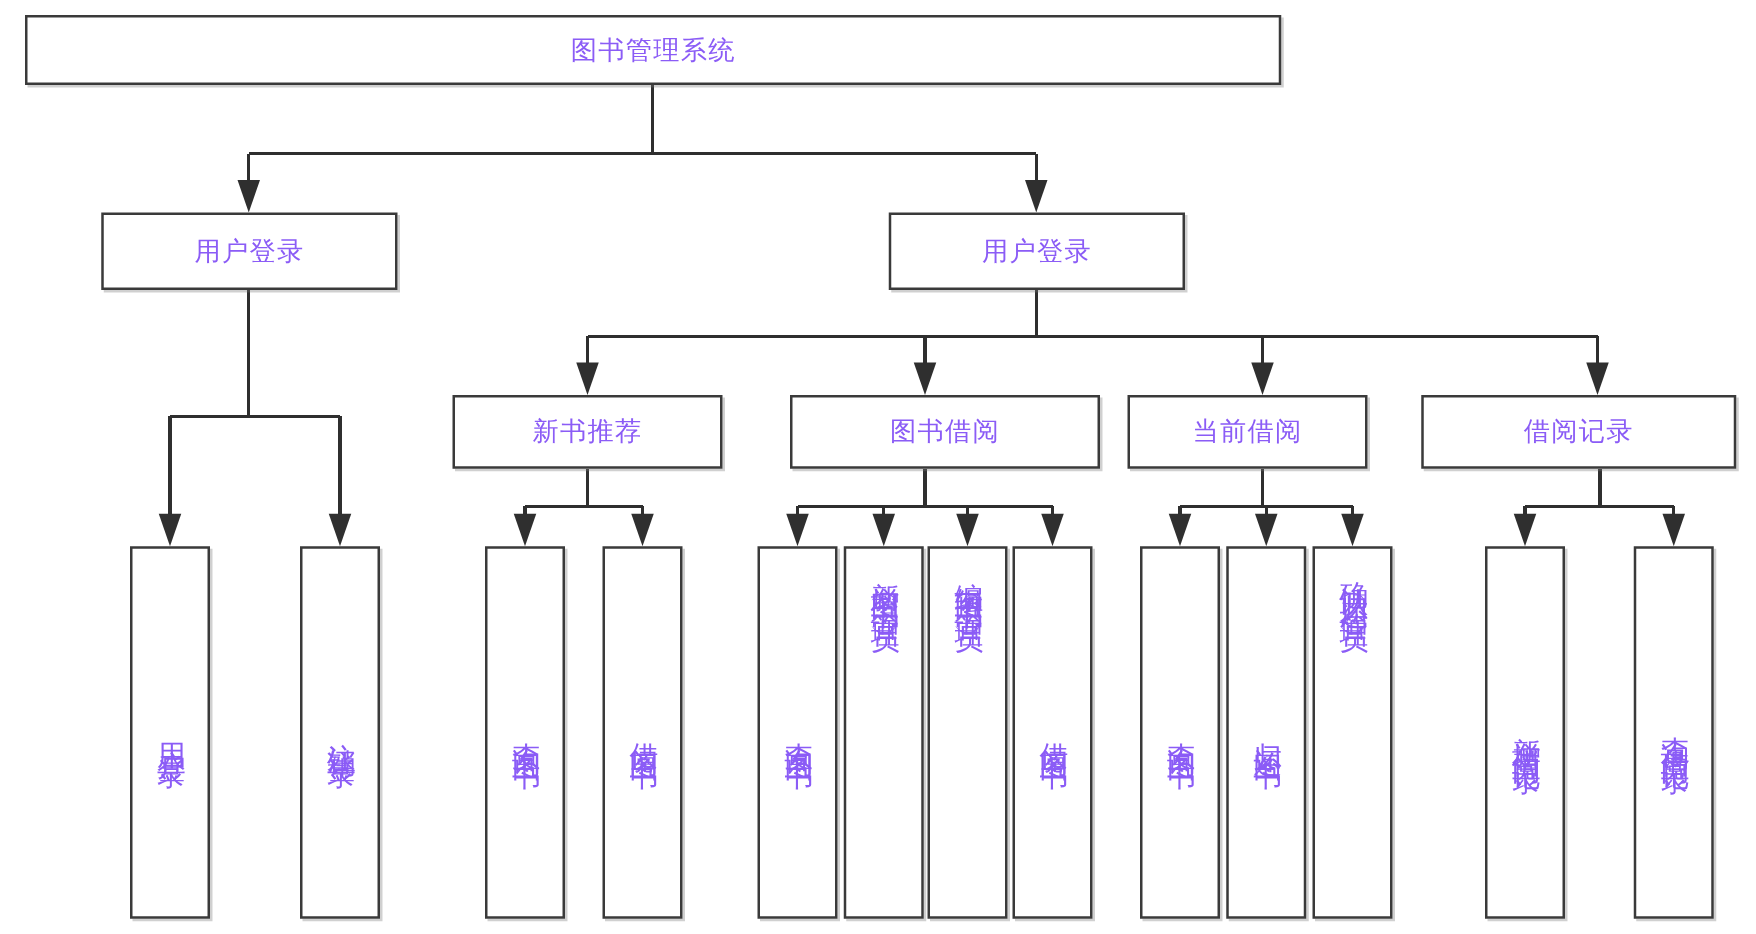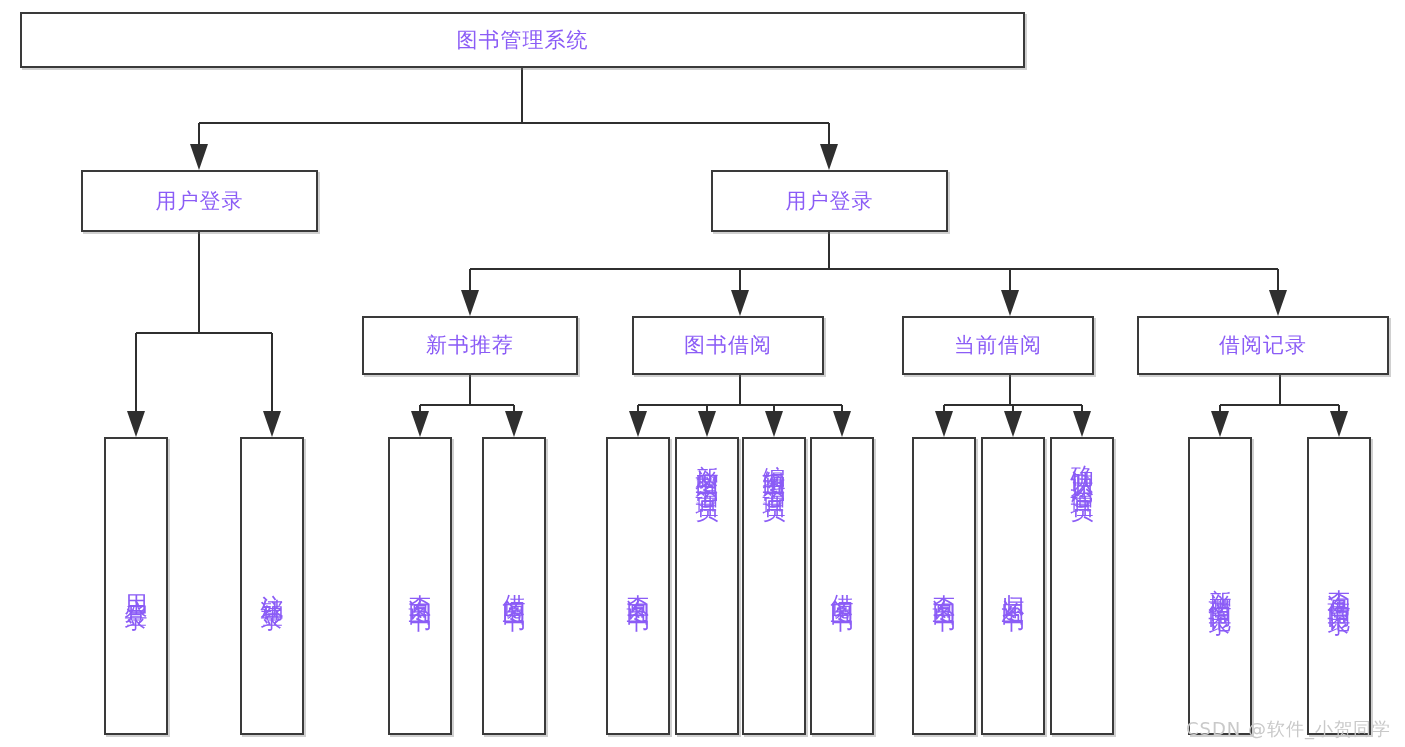--- a/index.html
+++ b/index.html
@@ -145,21 +145,21 @@
       </div>
       <div class="node-box" style="left: 81px; top: 170px; width: 237px; height: 62px;">
         <span class="node-label">用户登录</span>
       </div>
       <div class="node-box" style="left: 711px; top: 170px; width: 237px; height: 62px;">
         <span class="node-label">用户登录</span>
       </div>
       <div class="node-box" style="left: 362px; top: 316px; width: 216px; height: 59px;">
         <span class="node-label">新书推荐</span>
       </div>
-      <div class="node-box" style="left: 632px; top: 316px; width: 192px; height: 59px;">
+      <div class="node-box" style="left: 632px; top: 316px; width: 248px; height: 59px;">
         <span class="node-label">图书借阅</span>
       </div>
       <div class="node-box" style="left: 902px; top: 316px; width: 192px; height: 59px;">
         <span class="node-label">当前借阅</span>
       </div>
       <div class="node-box" style="left: 1105px; top: 316px; width: 252px; height: 59px; margin-left: 32px;">
         <span class="node-label">借阅记录</span>
       </div>
       <div class="node-box vertical centered" style="left: 104px; top: 437px; width: 64px; height: 298px;">
         <span class="node-label">用户登录</span>
@@ -195,15 +195,14 @@
         <span class="node-label">确认归还（管理员）</span>
       </div>
       <div class="node-box vertical centered" style="left: 1188px; top: 437px; width: 64px; height: 298px;">
         <span class="node-label">新增借阅记录</span>
       </div>
       <div class="node-box vertical centered" style="left: 1307px; top: 437px; width: 64px; height: 298px;">
         <span class="node-label">查询借阅记录</span>
       </div>
     </div>
 
-  <div class="watermark">CSDN @软件_小贺同学</div>
 
 </div>
 
 </body></html>

